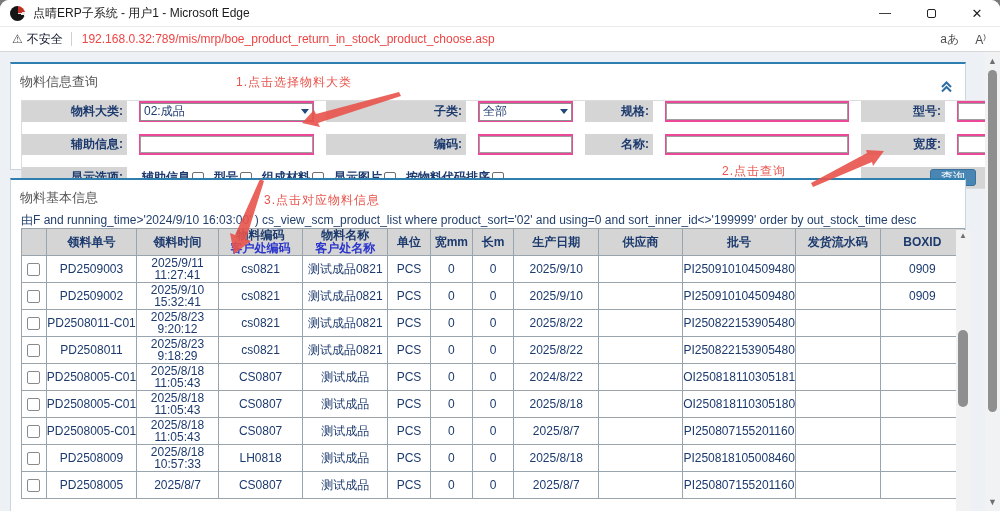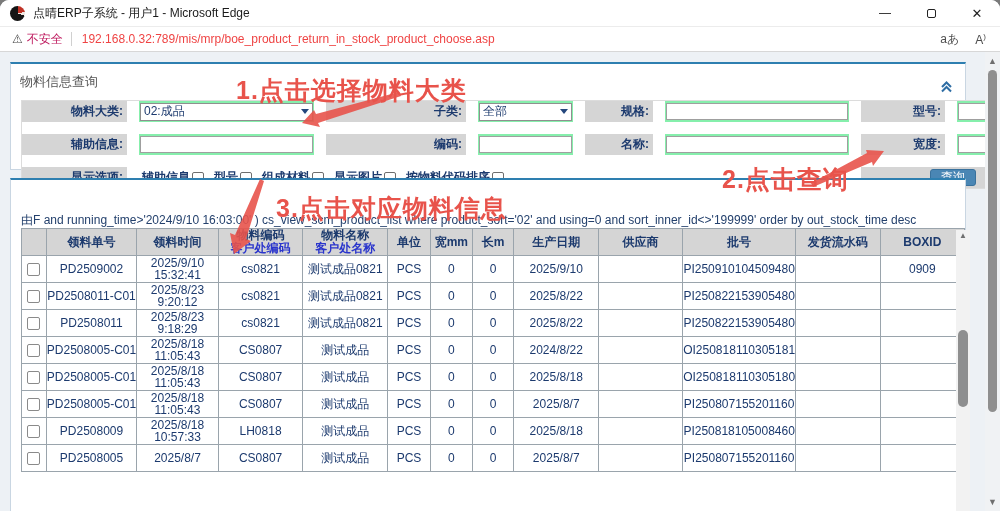--- a/index.html
+++ b/index.html
@@ -12,21 +12,21 @@
   .fav { width:15px; height:15px; border-radius:50%; background:conic-gradient(from 200deg,#151515 0 46%,#c03226 46% 66%,#efe7e2 66% 74%,#151515 74% 100%); margin-right:8px; flex:none; }
   .win-title { font-size:12px; color:#1b1b1b; flex:1; white-space:nowrap; }
   .win-btns { display:flex; height:100%; }
   .win-btn { width:46px; height:100%; display:flex; align-items:center; justify-content:center; font-size:12px; color:#222; }
   .win-btn.max span { display:block; width:9px; height:9px; border:1px solid #222; border-radius:2px; }
   .win-btn.close { font-size:13px; }
 
   
   .urlbar { height:25px; background:#fff; display:flex; align-items:center; padding:0 14px 0 12px; border-bottom:1px solid #d7d7d7; }
   .warn-icon { font-size:12px; color:#474747; margin-right:4px; }
-  .sec-label { font-size:12px; color:#be185d; margin-right:8px; }
+  .sec-label { font-size:12px; color:#0f172a; margin-right:8px; }
   .url-divider { width:1px; height:14px; background:#d0d0d0; margin-right:10px; }
   .url-text { font-size:12px; color:#ef4444; flex:1; white-space:nowrap; overflow:hidden; }
   .chrome-icon { font-size:12px; color:#4d4d4d; margin-left:16px; white-space:nowrap; }
   .chrome-icon sup { font-size:8px; }
 
   
   .content { position:relative; height:459px; background:#edf1f5; overflow:hidden; }
   .panel { position:absolute; left:10px; width:956px; background:#fff; border:1px solid #c9d6e2; border-top:2px solid var(--accent); }
   .panel-title { font-size:13px; color:#565656; padding:9px 10px 0 9px; }
   #query-panel { top:10px; height:108px; }
@@ -34,21 +34,21 @@
 
   .collapse-icon { position:absolute; right:12px; top:16px; width:13px; height:13px; }
   .collapse-icon svg { display:block; }
 
   
   .form { position:absolute; left:10px; top:36px; display:grid;
           grid-template-columns:105px 175px 140px 95px 68px 184px 84px 88px;
           grid-auto-rows:21px; gap:12px; background:#fff; border:1px solid #dcdcdc; }
   .flabel { background:#d5d5d5; color:var(--navy); font-size:12px; font-weight:bold;
             display:flex; align-items:center; justify-content:flex-end; padding-right:4px; white-space:nowrap; }
-  .ffield { background:#86efac; display:flex; align-items:center; padding:0 1px; }
+  .ffield { background:#ec4899; display:flex; align-items:center; padding:0 1px; }
   .inp { width:100%; height:17px; border:1px solid #9f9f9f; background:#fff; font-size:12px; color:var(--navy); padding:0 2px; font-family:inherit; }
   .sel { width:100%; height:18px; border:1px solid #8f8f8f; background:#fff; display:flex; align-items:center; padding:0 3px; font-size:12px; color:var(--navy); }
   .sel .caret { margin-left:auto; width:0; height:0; border-left:4px solid transparent; border-right:4px solid transparent; border-top:5px solid #24477d; }
   .opts { background:#fff; display:flex; align-items:center; grid-column:2 / span 5; font-size:12px; color:var(--navy); font-weight:bold; padding-left:3px; }
   .opt { display:flex; align-items:center; margin-right:10px; white-space:nowrap; }
   .cbx { width:12px; height:12px; border:1px solid #6e6e6e; background:#fff; margin-left:2px; border-radius:2px; }
   .btncell { background:#d5d5d5; grid-column:7 / span 2; display:flex; align-items:center; justify-content:center; }
   .query-btn { width:46px; height:17px; background:var(--button); color:#fff; font-size:12px; border:1px solid #39719c; border-radius:3px; line-height:15px; text-align:center; font-family:inherit; }
 
   .widthfield { gap:2px; font-size:12px; color:var(--navy); }
@@ -66,24 +66,24 @@
   
   .inner-scroll { position:absolute; left:945px; top:50px; bottom:0; width:14px; background:#f2f2f2; }
   .inner-scroll .arr { font-size:8px; color:#707070; text-align:center; line-height:12px; }
   .inner-thumb { position:absolute; left:2px; top:100px; width:10px; height:77px; background:#8f8f8f; border-radius:5px; }
   .page-scroll { position:absolute; right:0; top:0; bottom:0; width:15px; background:#f0f2f4; }
   .page-scroll .arr { position:absolute; left:0; right:0; font-size:9px; color:#6f6f6f; text-align:center; }
   .page-scroll .arr.up { top:4px; } .page-scroll .arr.down { bottom:4px; }
   .page-thumb { position:absolute; left:3px; top:18px; width:9px; height:342px; background:#8f8f8f; border-radius:5px; }
 
   
-  .annot { position:absolute; color:var(--red); font-size:25px; font-weight:bold; white-space:nowrap; letter-spacing:1px; }
+  .annot { position:absolute; color:var(--red); font-size:12px; font-weight:normal; white-space:nowrap; letter-spacing:1px; }
   #annot-1 { left:236px; top:22px; }
   #annot-2 { left:722px; top:111px; }
-  #annot-3 { left:276px; top:140px; }
+  #annot-3 { left:264px; top:140px; }
   .arrow-layer { position:absolute; inset:0; pointer-events:none; }
 </style>
 </head>
 <body>
 
 <div class="window">
 
   <div class="titlebar">
     <span class="fav"></span>
     <span class="win-title">点晴ERP子系统 - 用户1 - Microsoft Edge</span>
@@ -188,20 +188,21 @@
               <span class="cbx"></span>
             </span>
         </div>
         <div class="btncell">
           <button class="query-btn">查询</button>
         </div>
       </div>
     </div>
 
     <div class="panel" id="table-panel">
+      <div class="panel-title">物料基本信息</div>
       <div class="debug-line">由F and running_time&gt;'2024/9/10 16:03:00' ) cs_view_scm_product_list where product_sort='02' and using=0 and sort_inner_id&lt;&gt;'199999' order by out_stock_time desc</div>
       <table class="mat-table">
         <colgroup>
           <col style="width:25px">
             <col style="width:81px">
             <col style="width:82px">
             <col style="width:85px">
           <col style="width:85px">
             <col style="width:43px">
             <col style="width:42px">
@@ -255,20 +256,40 @@
               <th>
                 <div>BOXID</div>
               </th>
             </tr>
           </thead>
         <tbody>
             <tr>
               <td>
                 <div class="cb"></div>
               </td>
+              <td>PD2509003</td>
+              <td>
+                <div>2025/9/11</div>
+                <div>11:27:41</div>
+              </td>
+              <td>cs0821</td>
+              <td>测试成品0821</td>
+              <td>PCS</td>
+              <td>0</td>
+              <td>0</td>
+              <td>2025/9/10</td>
+              <td></td>
+              <td>PI250910104509480</td>
+              <td></td>
+              <td>0909</td>
+            </tr>
+            <tr>
+              <td>
+                <div class="cb"></div>
+              </td>
               <td>PD2509002</td>
               <td>
                 <div>2025/9/10</div>
                 <div>15:32:41</div>
               </td>
               <td>cs0821</td>
               <td>测试成品0821</td>
               <td>PCS</td>
               <td>0</td>
               <td>0</td>

